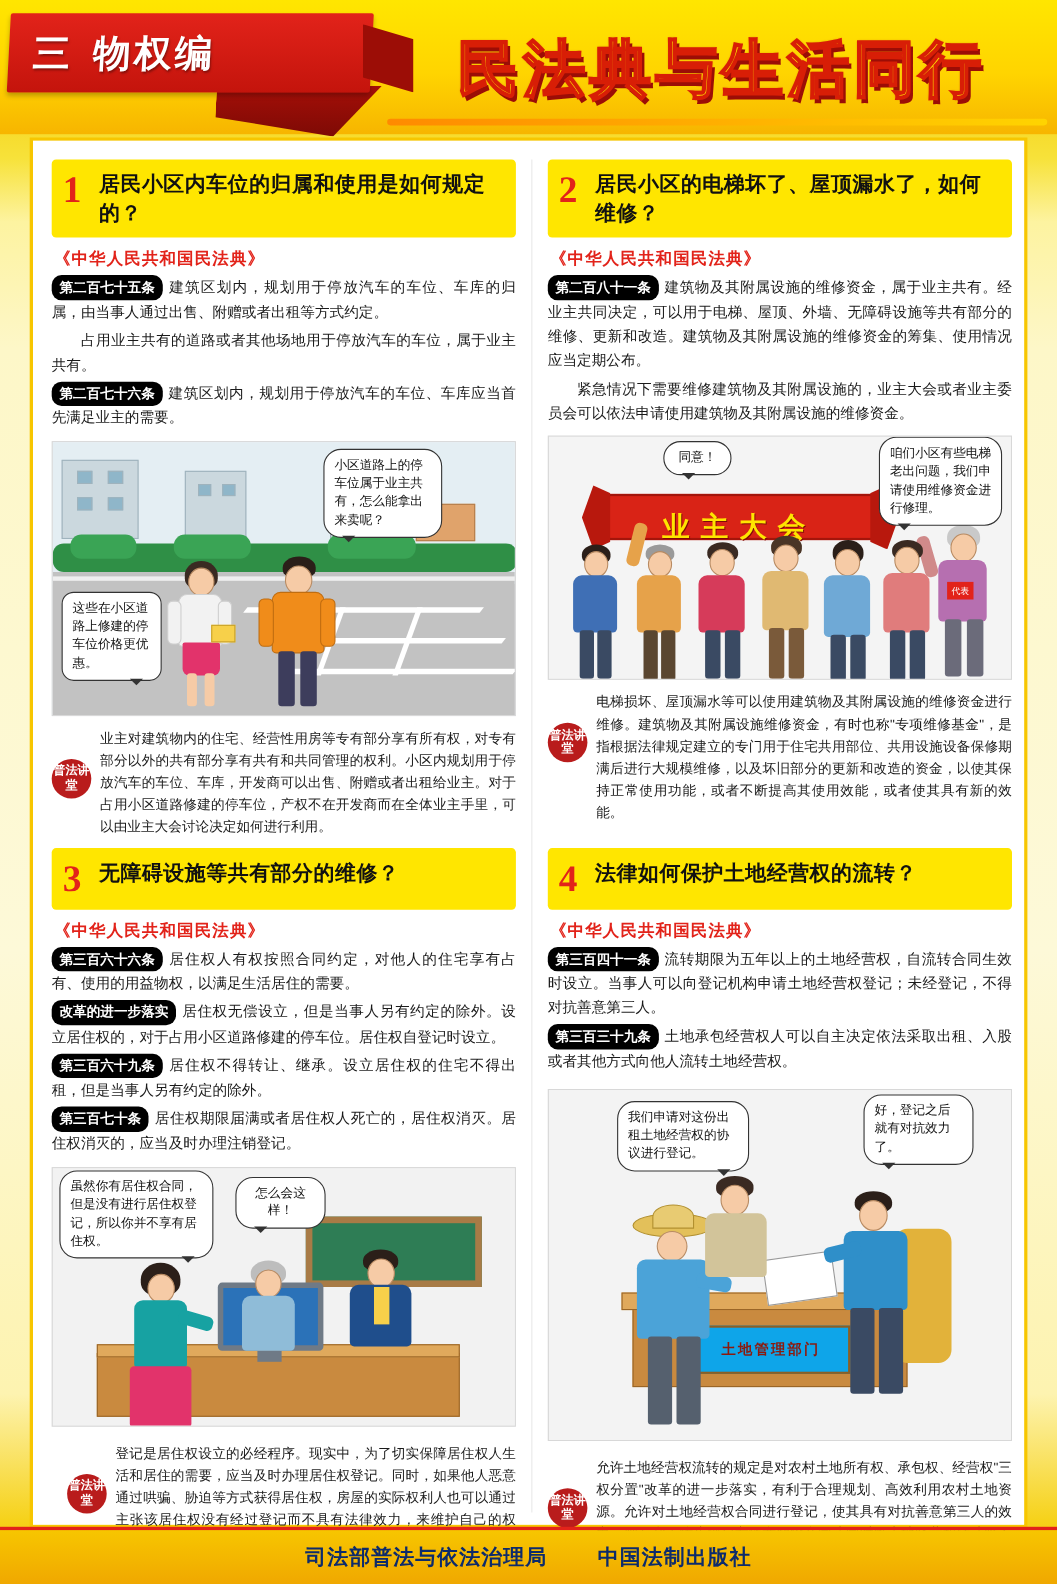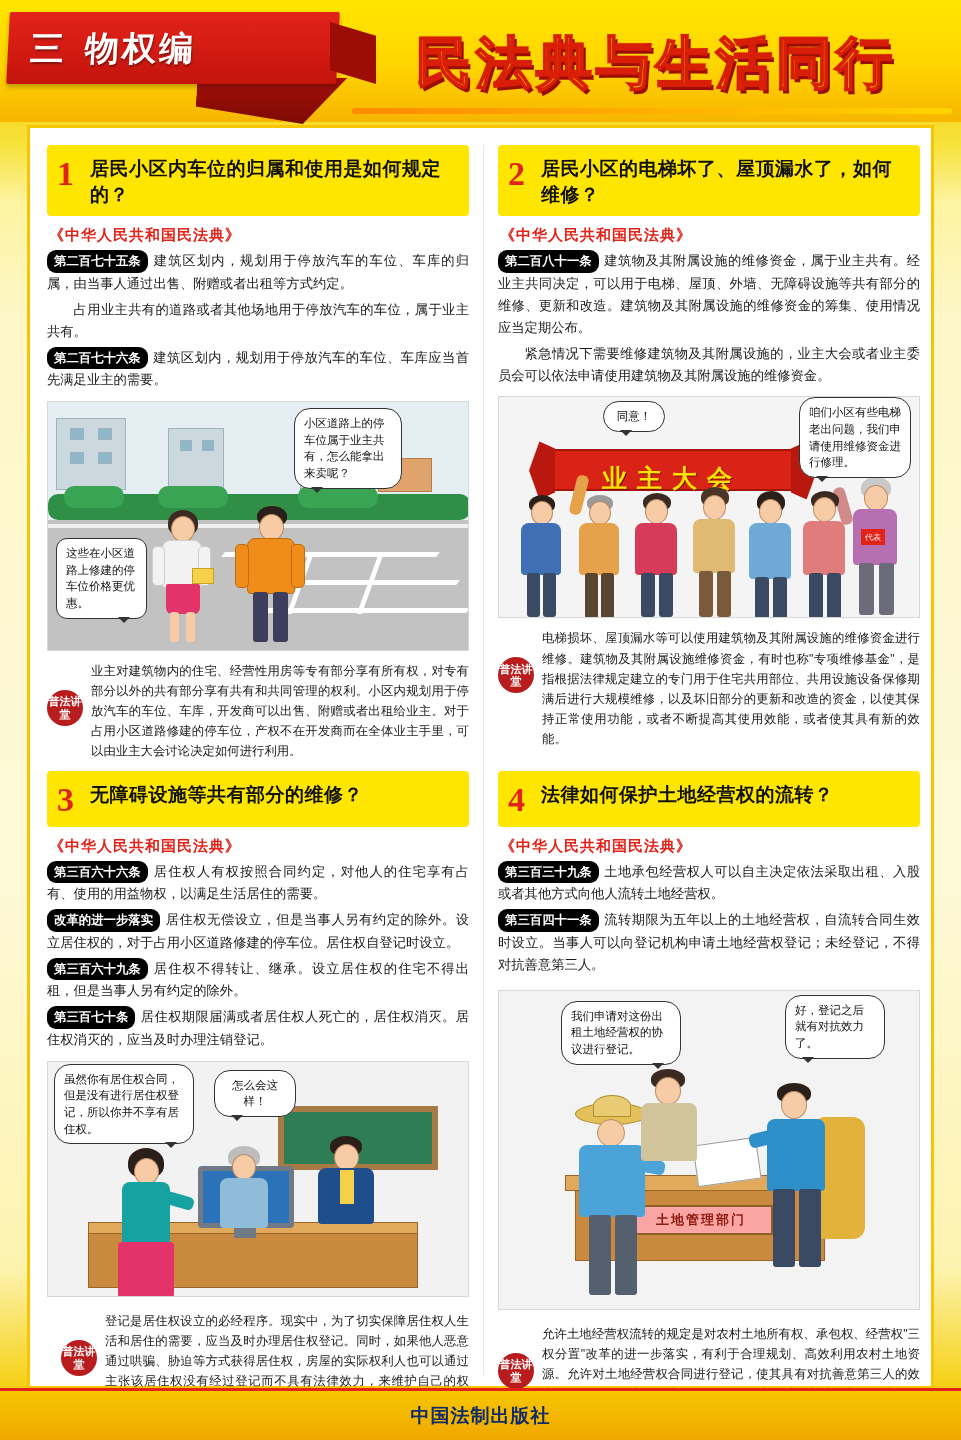--- a/index.html
+++ b/index.html
@@ -402,32 +402,32 @@
       </div>
     </div>
 
     <div class="item" style="left:451px; top:640px;">
       <div class="q-head">
         <div class="q-num">4</div>
         <div class="q-text">法律如何保护土地经营权的流转？</div>
       </div>
       <div class="law-title">《中华人民共和国民法典》</div>
       <p class="clause">
+        <span class="tag">第三百四十一条</span><span>流转期限为五年以上的土地经营权，自流转合同生效时设立。当事人可以向登记机构申请土地经营权登记；未经登记，不得对抗善意第三人。</span>
+      </p>
+      <p class="clause">
         <span class="tag">第三百三十九条</span><span>土地承包经营权人可以自主决定依法采取出租、入股或者其他方式向他人流转土地经营权。</span>
-      </p>
-      <p class="clause">
-        <span class="tag">第三百四十一条</span><span>流转期限为五年以上的土地经营权，自流转合同生效时设立。当事人可以向登记机构申请土地经营权登记；未经登记，不得对抗善意第三人。</span>
       </p>
 
       <div class="illus" style="height:320px;background:#f3f3f3;margin-top:14px;">
         <div style="position:absolute;left:0;top:0;right:0;bottom:0;background:#f3f3f3;"></div>
 
         <div style="position:absolute;left:76px;top:196px;width:250px;height:74px;background:#c98a3f;border:1px solid #9a6526;"></div>
         <div style="position:absolute;left:66px;top:184px;width:270px;height:16px;background:#e0a95c;border:1px solid #9a6526;"></div>
-        <div style="position:absolute;left:130px;top:214px;width:144px;height:30px;background:#fca5a5;border:2px solid #8c5f23;display:flex;align-items:center;justify-content:center;color:#8c1a0e;font-size:13px;font-weight:700;letter-spacing:2px;">土地管理部门</div>
+        <div style="position:absolute;left:130px;top:214px;width:144px;height:44px;background:#0ea5e9;border:2px solid #8c5f23;display:flex;align-items:center;justify-content:center;color:#8c1a0e;font-size:13px;font-weight:700;letter-spacing:2px;">土地管理部门</div>
 
         <div style="position:absolute;left:196px;top:150px;width:64px;height:42px;background:#fff;border:1px solid #999;transform:rotate(-8deg);"></div>
 
         <div style="position:absolute;left:66px;top:112px;width:100px;height:200px;">
           <div style="position:absolute;left:10px;top:0;width:74px;height:22px;background:#e3c05a;border:1px solid #b2902f;border-radius:50%;"></div>
           <div style="position:absolute;left:28px;top:-8px;width:38px;height:22px;background:#e8cb72;border:1px solid #b2902f;border-radius:50% 50% 0 0;"></div>
           <div class="head" style="left:32px;top:16px;width:28px;height:28px;"></div>
           <div class="body" style="left:14px;top:42px;width:66px;height:72px;background:#4ba3d8;"></div>
           <div class="arm" style="left:68px;top:56px;width:32px;height:14px;background:#4ba3d8;transform:rotate(10deg);"></div>
           <div class="leg" style="left:24px;top:112px;width:22px;height:80px;background:#55606e;"></div>
@@ -456,16 +456,17 @@
 
       <div class="note" style="margin-top:14px;">
         <div class="note-badge">普法讲堂</div>
         <div class="note-text">允许土地经营权流转的规定是对农村土地所有权、承包权、经营权"三权分置"改革的进一步落实，有利于合理规划、高效利用农村土地资源。允许对土地经营权合同进行登记，使其具有对抗善意第三人的效力，则有利于防止承包方随意解除合同或同时将土地经营权转让给不同的人，保护土地经营权人的利益。</div>
       </div>
     </div>
 
   </div>
 
   <div class="footer">
+    <span>司法部普法与依法治理局</span>
     <span>中国法制出版社</span>
   </div>
 
 </div>
 
 </body></html>

